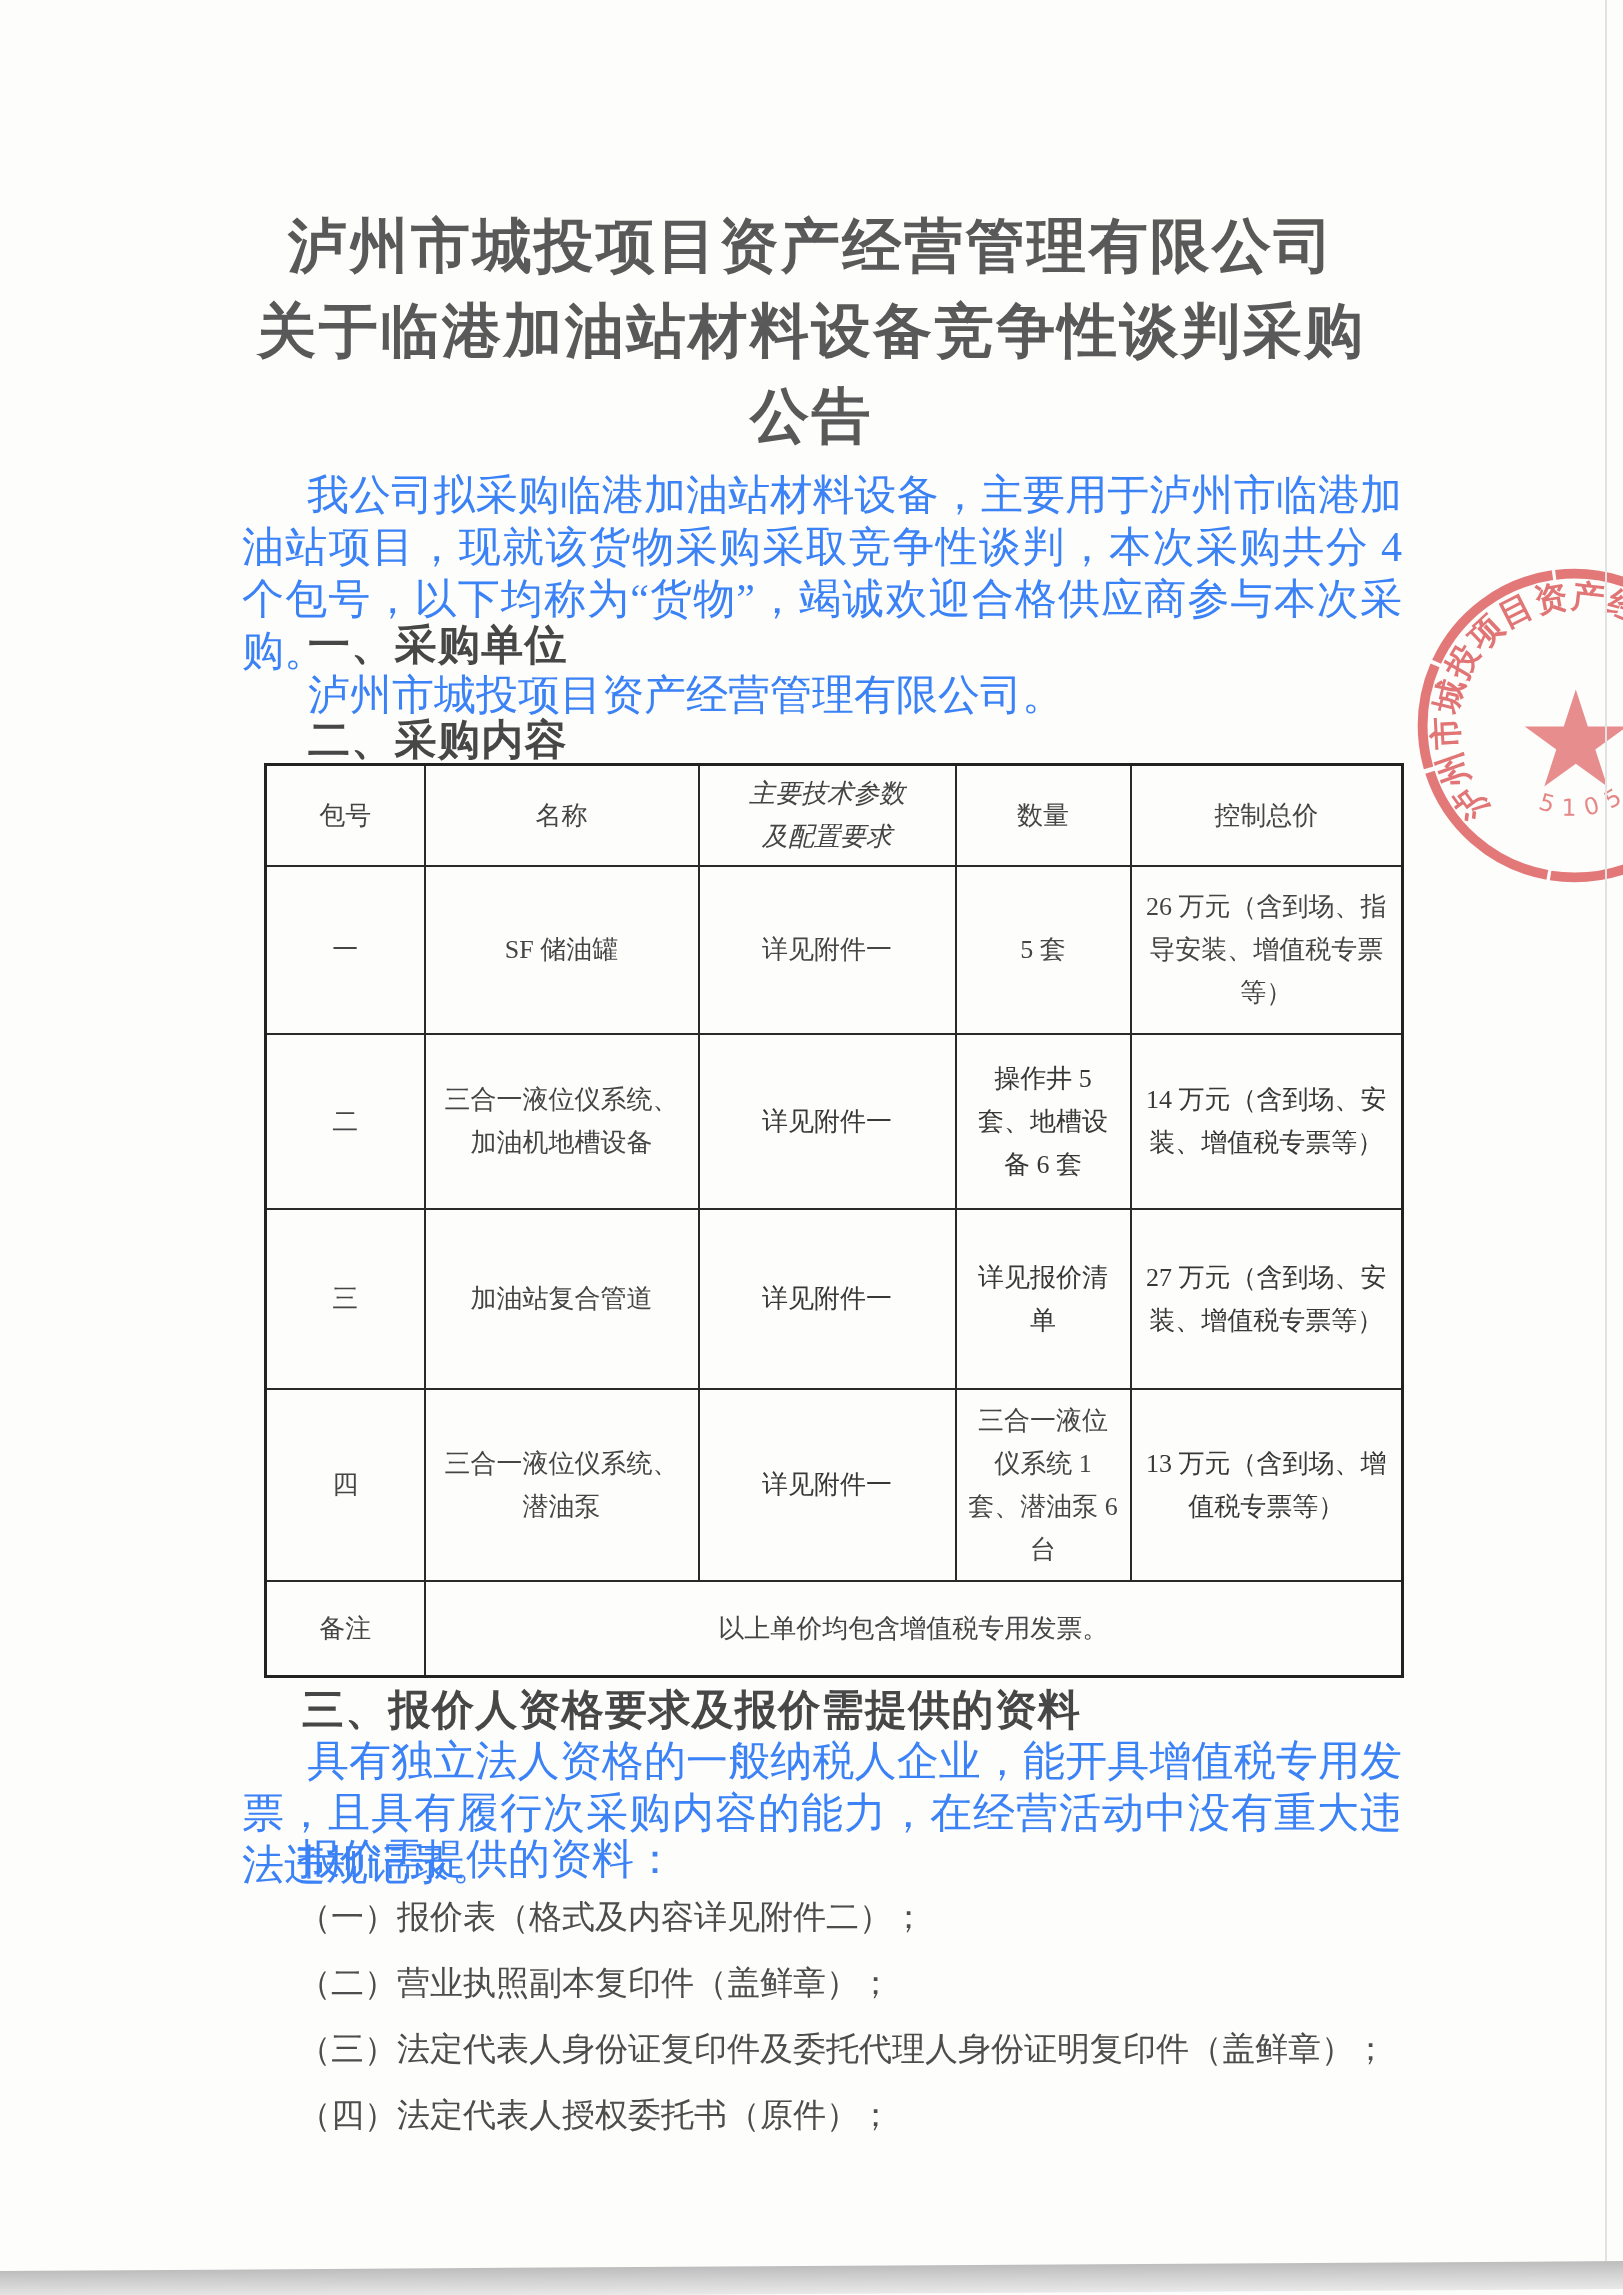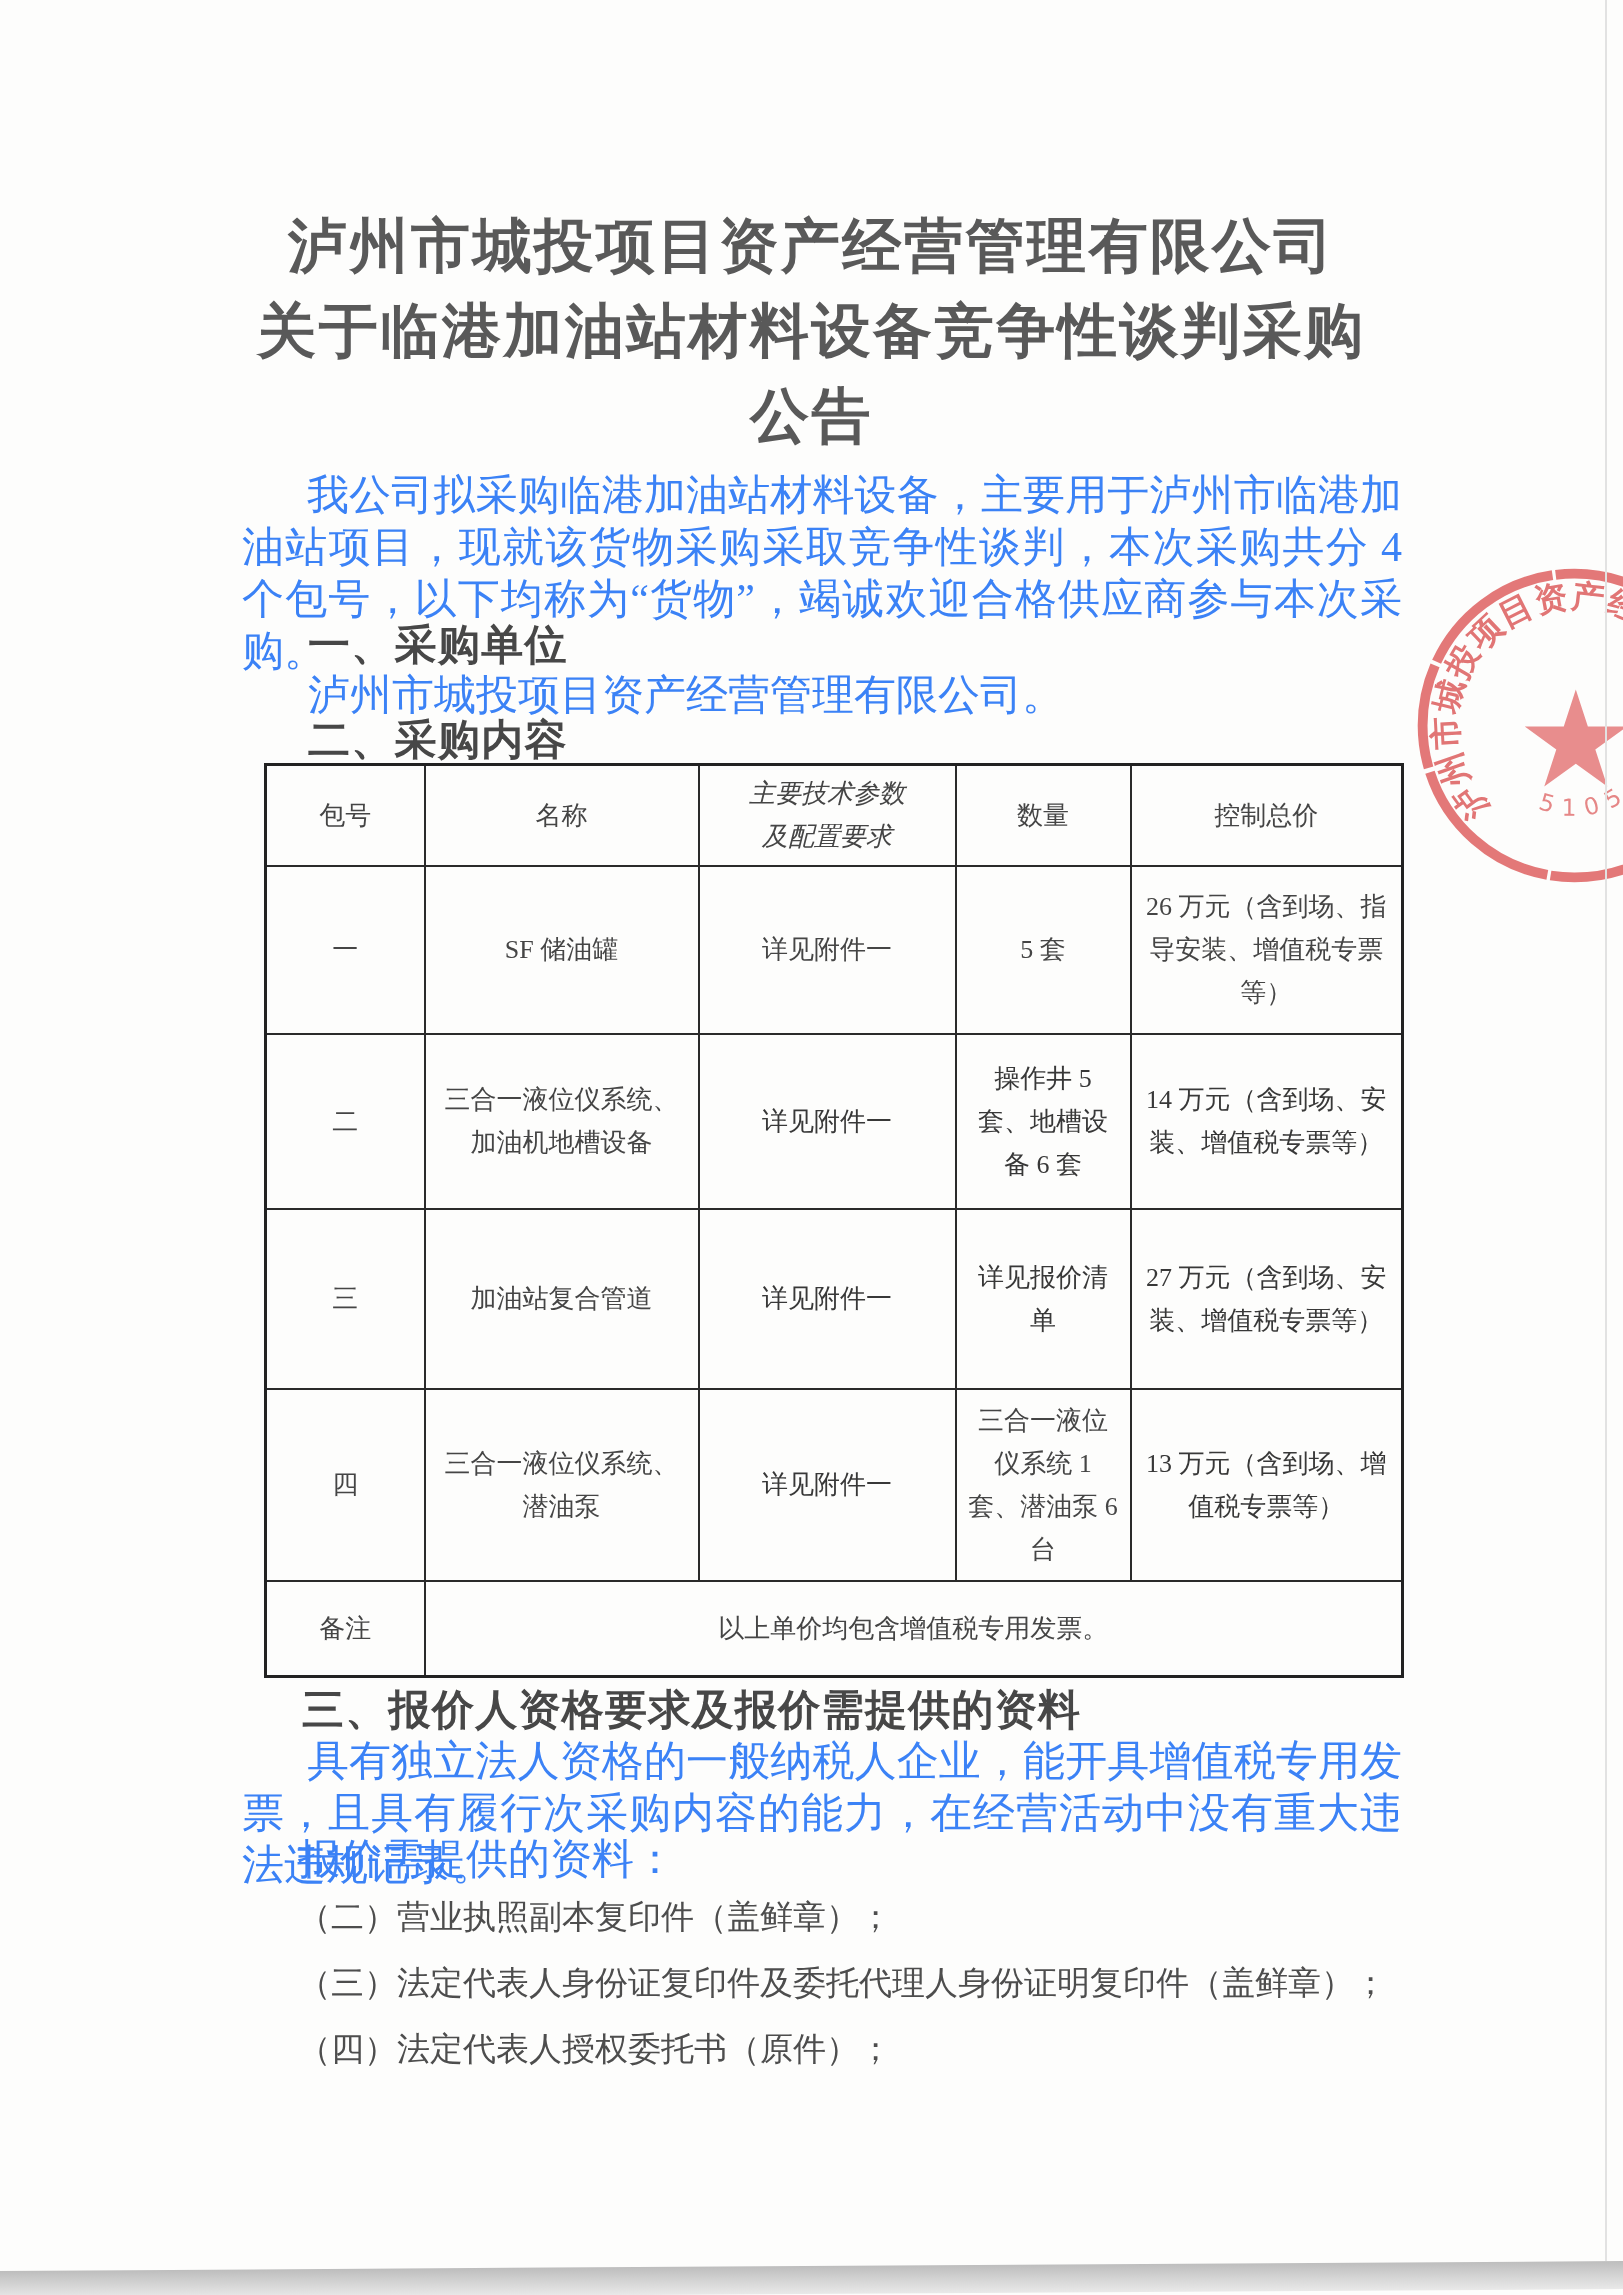--- a/index.html
+++ b/index.html
@@ -148,20 +148,21 @@
         <td class="note-text" colspan="4">以上单价均包含增值税专用发票。</td>
       </tr>
     </tbody>
   </table>
 
   <h2 class="sec-heading h-qual">三、报价人资格要求及报价需提供的资料</h2>
   <p class="p-qual body-text">具有独立法人资格的一般纳税人企业，能开具增值税专用发票，且具有履行次采购内容的能力，在经营活动中没有重大违法违规记录。</p>
   <p class="p-listintro body-text">报价需提供的资料：</p>
 
   <div class="req-list">
+    <p>（一）报价表（格式及内容详见附件二）；</p>
     <p>（二）营业执照副本复印件（盖鲜章）；</p>
     <p>（三）法定代表人身份证复印件及委托代理人身份证明复印件（盖鲜章）；</p>
     <p>（四）法定代表人授权委托书（原件）；</p>
   </div>
 
   <svg class="stamp" width="347" height="347" viewBox="0 0 530 530">
     <g opacity="0.8">
       <circle cx="265" cy="265" r="232" fill="none" stroke="#dd5858" stroke-width="15" stroke-dasharray="215 6 180 5 250 7 160 6 230 5 190 6"></circle>
       <defs>
         <path id="seal-arc" d="M 137.7 392.3 A 180 180 0 1 1 392.3 392.3" fill="none"></path>

